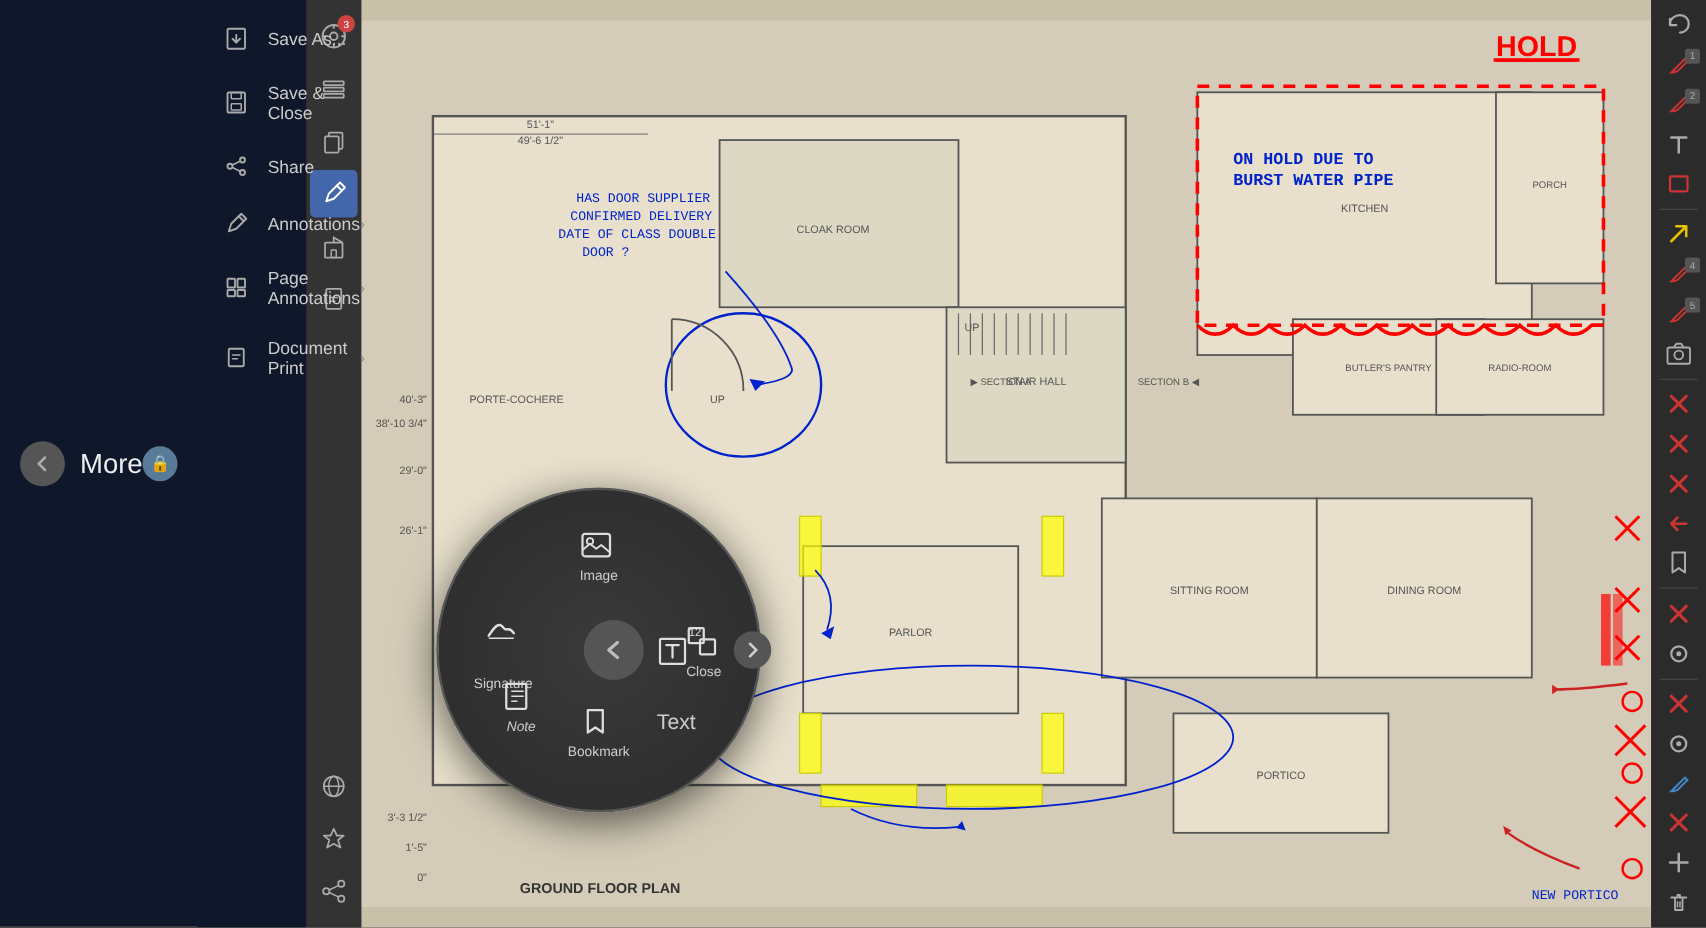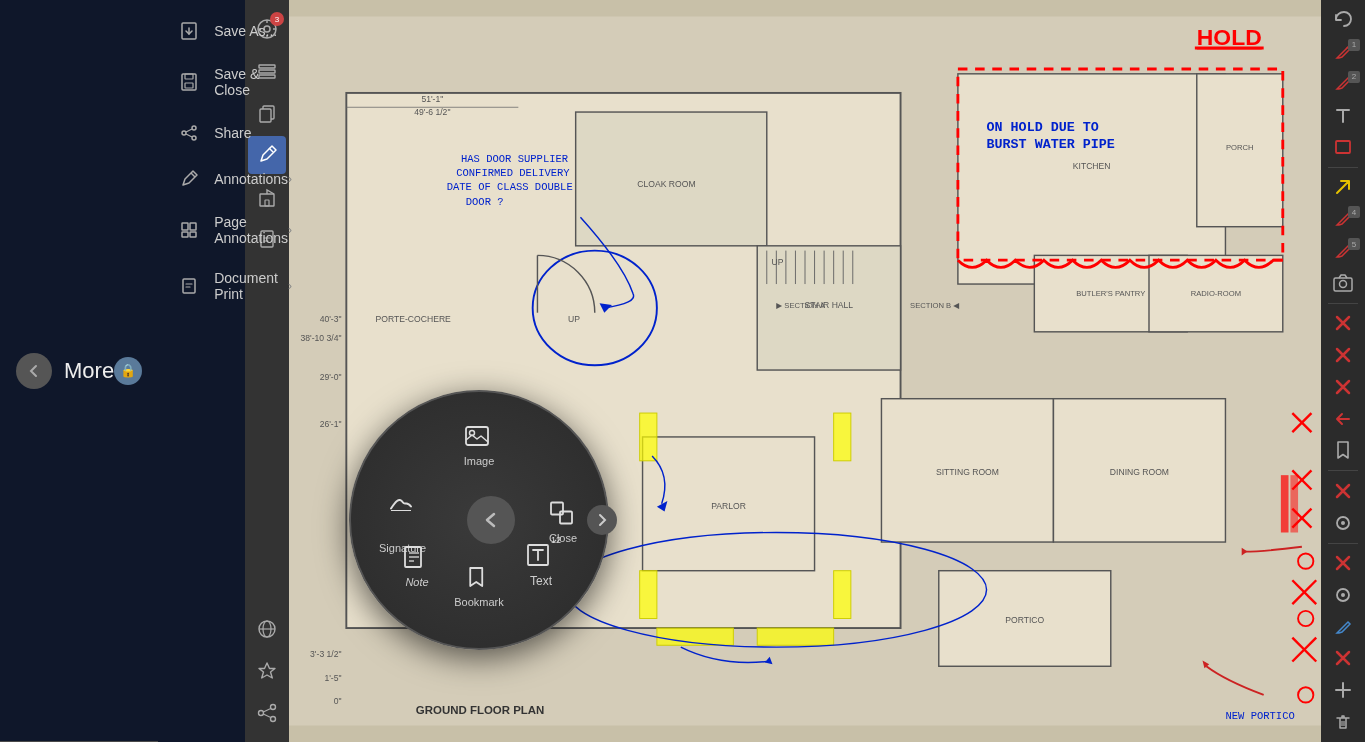--- a/index.html
+++ b/index.html
@@ -619,21 +619,21 @@
         </div>
 
         <div class="radial-item text">
           <div class="ri-icon" style="position:relative;">
             <svg width="26" height="26" viewBox="0 0 26 26" fill="none">
               <rect x="3" y="3" width="20" height="20" rx="1" stroke="#ddd" stroke-width="1.8"></rect>
               <path d="M8 8h10M13 8v10" stroke="#ddd" stroke-width="1.8" stroke-linecap="round"></path>
             </svg>
             <span style="position:absolute;top:-4px;right:-4px;font-size:9px;color:#ddd;">12</span>
           </div>
-          <span style="color:#ccc;font-size:12px;">Text</span>
+          <span style="color:#ccc;font-size:17px;margin-top:28px;">Text</span>
         </div>
 
         <div class="radial-chevron">
           <svg width="14" height="14" viewBox="0 0 14 14" fill="none">
             <path d="M5 2L10 7L5 12" stroke="#ccc" stroke-width="2" stroke-linecap="round"></path>
           </svg>
         </div>
       </div>
     </div>
   </div>

